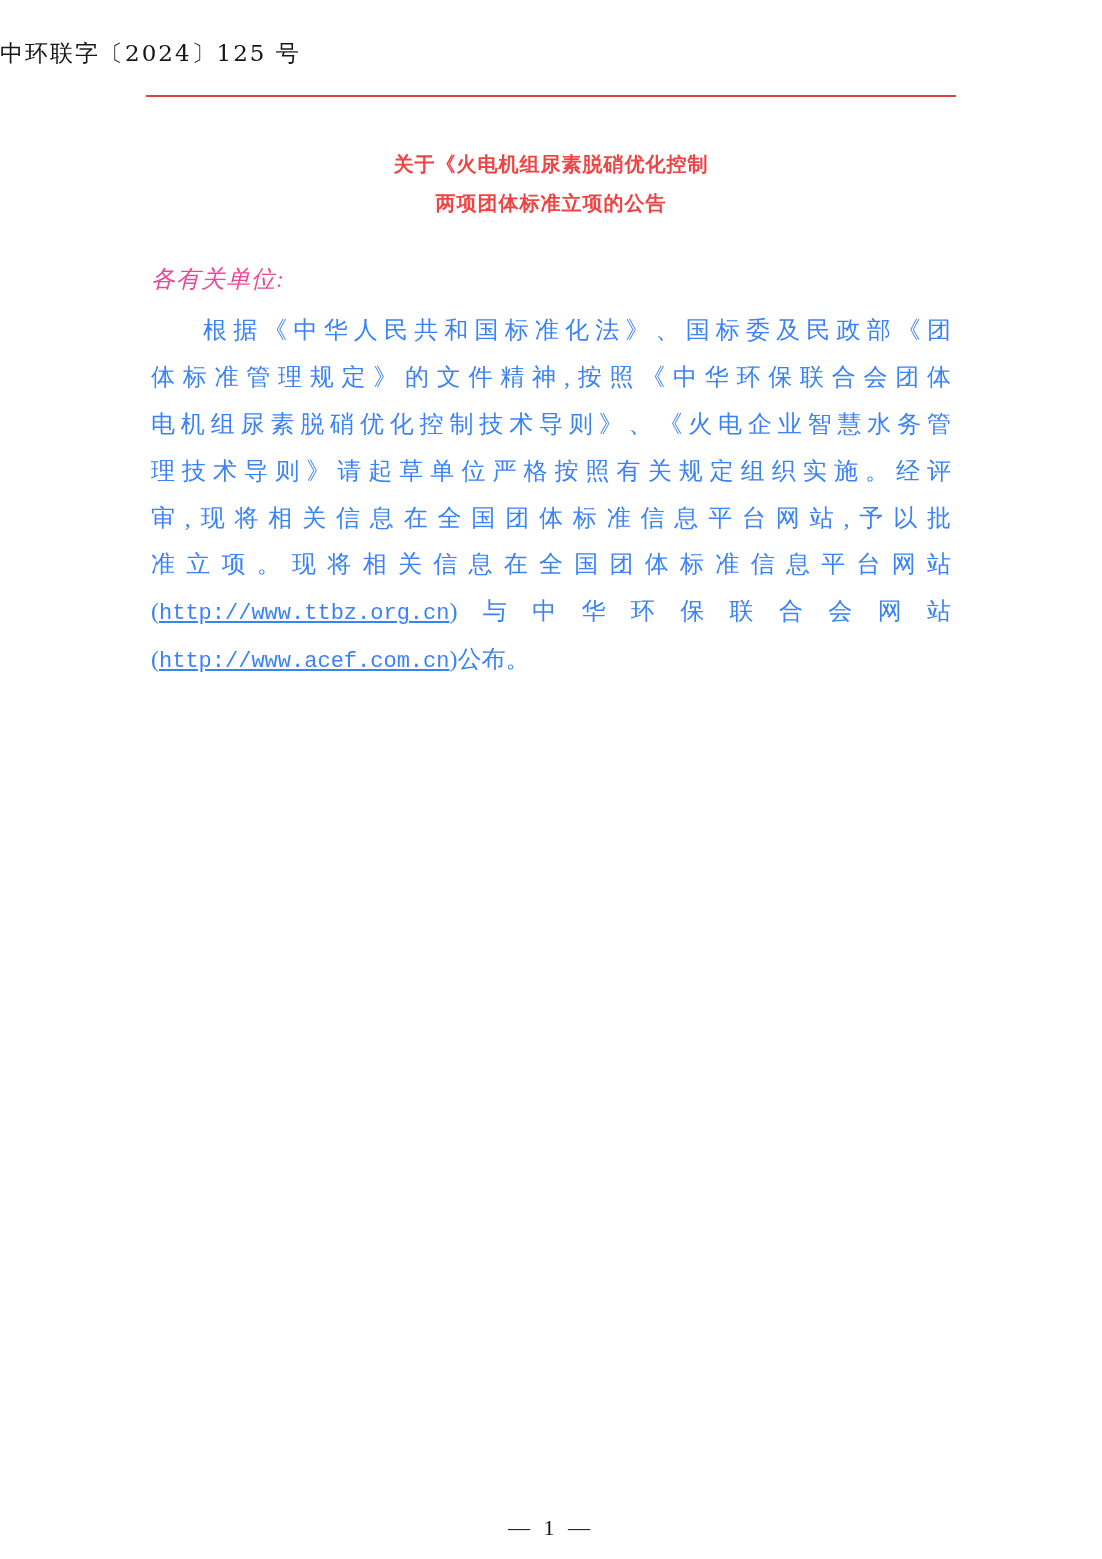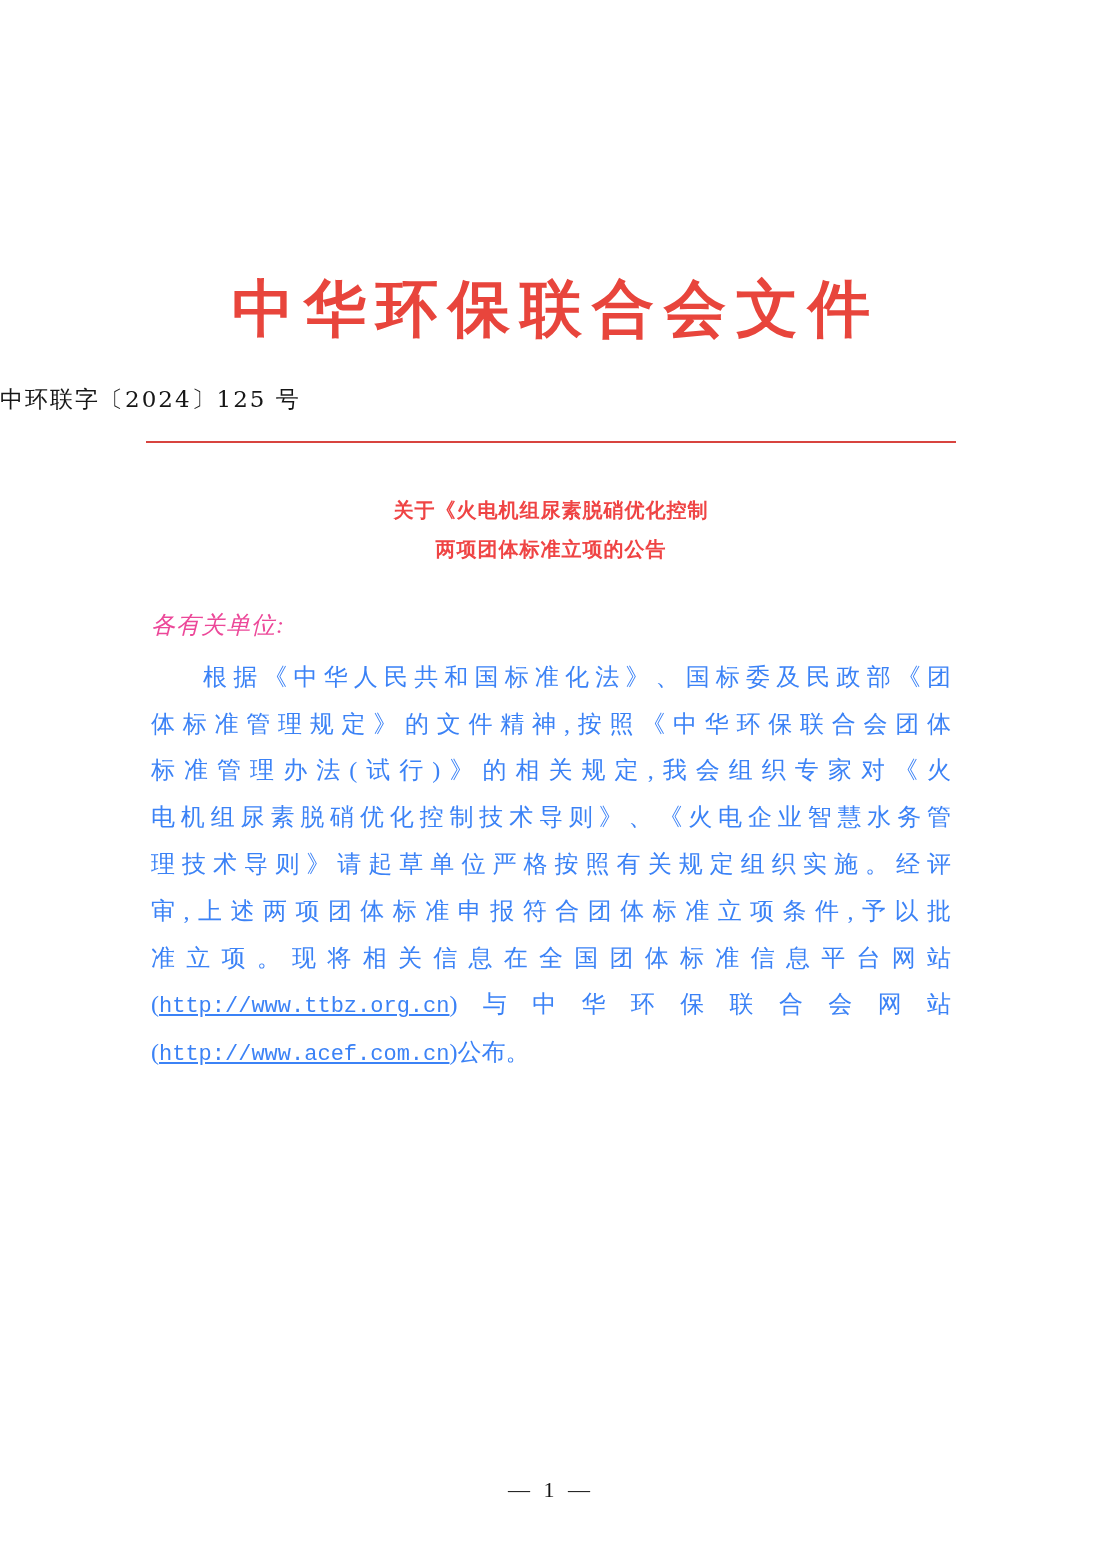--- a/index.html
+++ b/index.html
@@ -104,44 +104,40 @@
     font-size: 22px;
     letter-spacing: 4px;
     color: #141414;
   }
 </style>
 </head>
 <body>
 
 <div class="page">
 
-  <div class="doc-header">
-    <div class="org-title">中华环保联合会文件</div>
-  </div>
 
   <div class="doc-number">中环联字〔2024〕125 号</div>
 
   <div class="red-rule"></div>
 
   <div class="doc-title">
     <div>关于《火电机组尿素脱硝优化控制</div>
     <div>两项团体标准立项的公告</div>
   </div>
 
   <div class="body-block">
 
     <div class="salutation">各有关单位:</div>
 
     <div class="para">
       <span class="ln indent justify">根据《中华人民共和国标准化法》、国标委及民政部《团</span>
       <span class="ln justify">体标准管理规定》的文件精神,按照《中华环保联合会团体</span>
-      <span class="ln justify">标准管理办法(试行)》的相关规定,我会组织专家对《火</span>
       <span class="ln justify">电机组尿素脱硝优化控制技术导则》、《火电企业智慧水务管</span>
       <span class="ln justify">理技术导则》请起草单位严格按照有关规定组织实施。经评</span>
-      <span class="ln justify">审,上述两项团体标准申报符合团体标准立项条件,予以批</span>
+      <span class="ln justify">审,现将相关信息在全国团体标准信息平台网站,予以批</span>
       <span class="ln justify">准立项。现将相关信息在全国团体标准信息平台网站</span>
       <span class="ln justify">
         <span>(</span><span class="mono">http://www.ttbz.org.cn</span><span>)与中华环保联合会网站</span>
       </span>
       <span class="ln">
         <span>(</span><span class="mono">http://www.acef.com.cn</span><span>)公布。</span>
       </span>
     </div>
 
 

